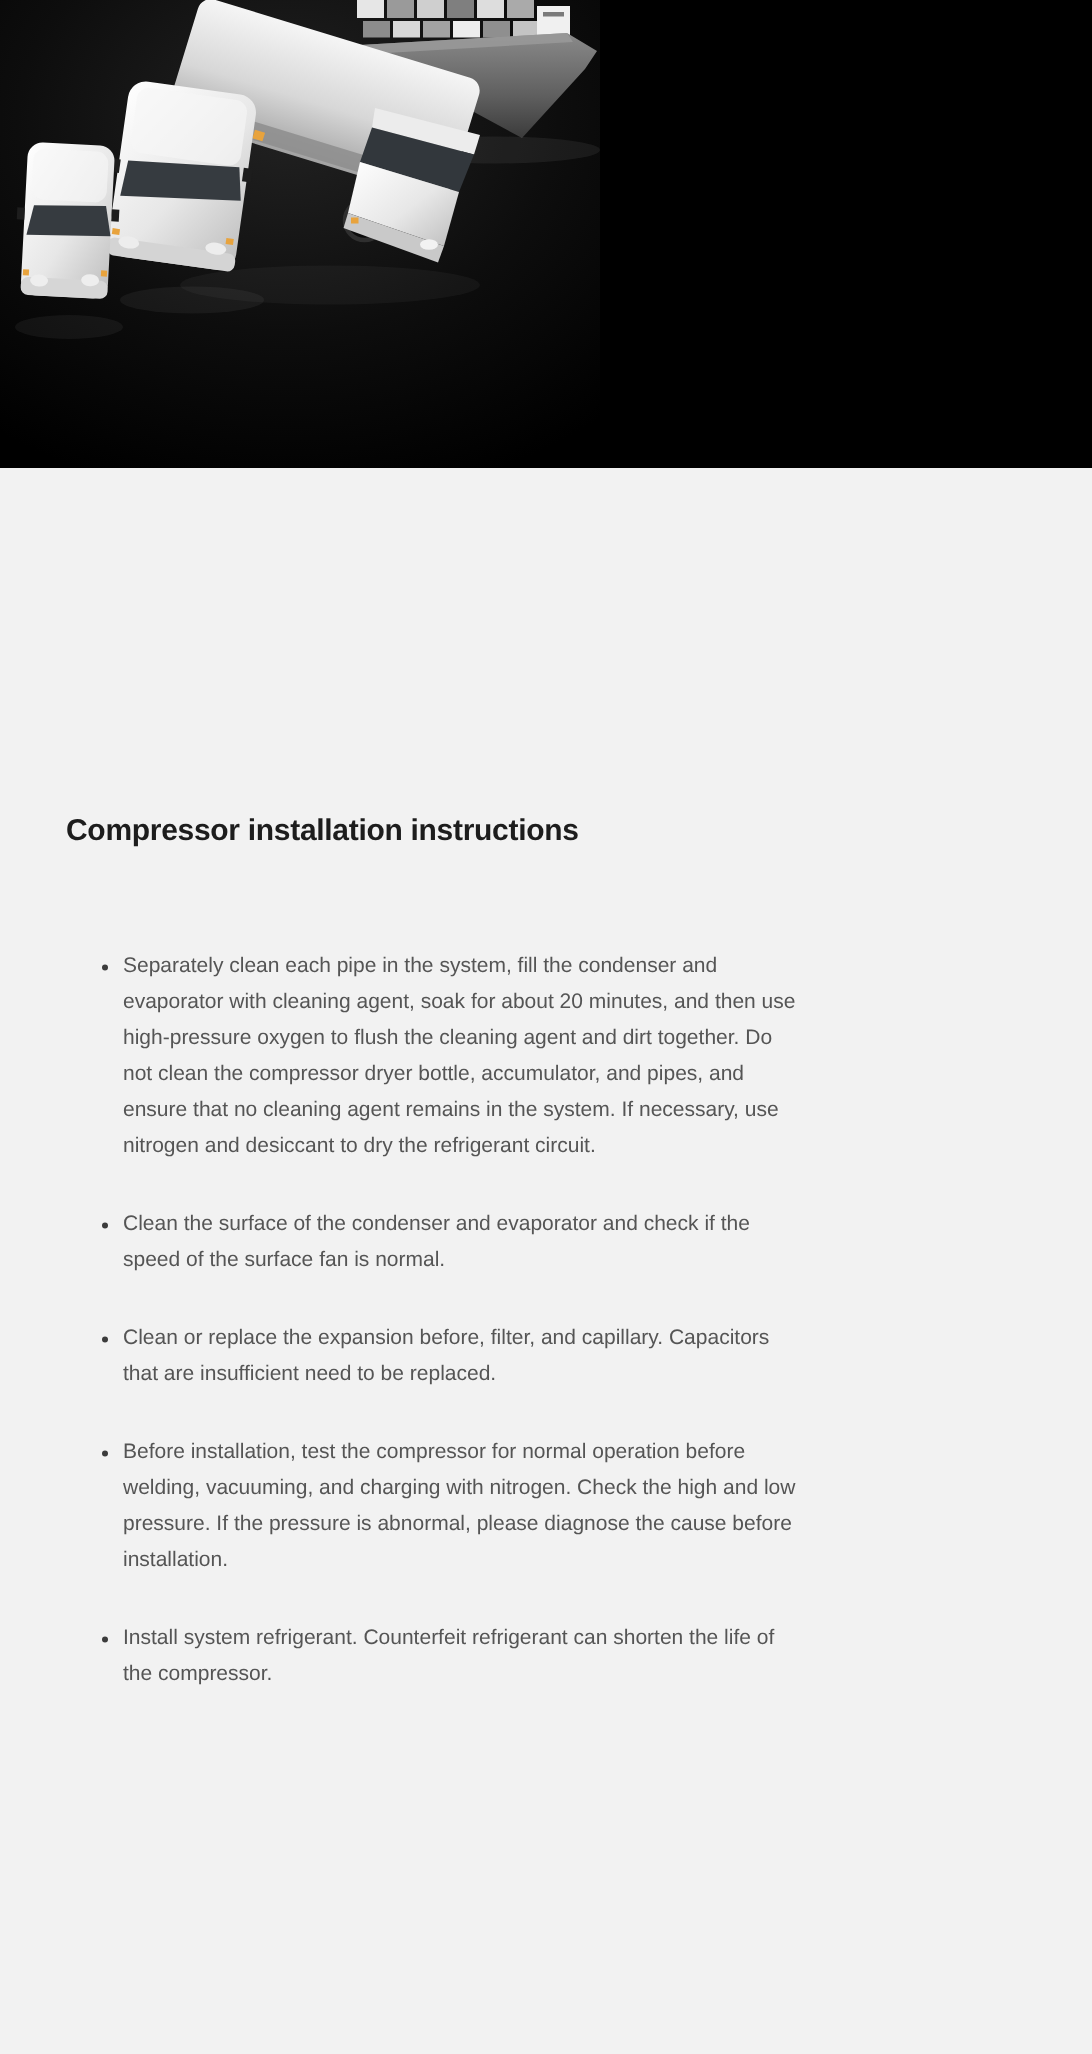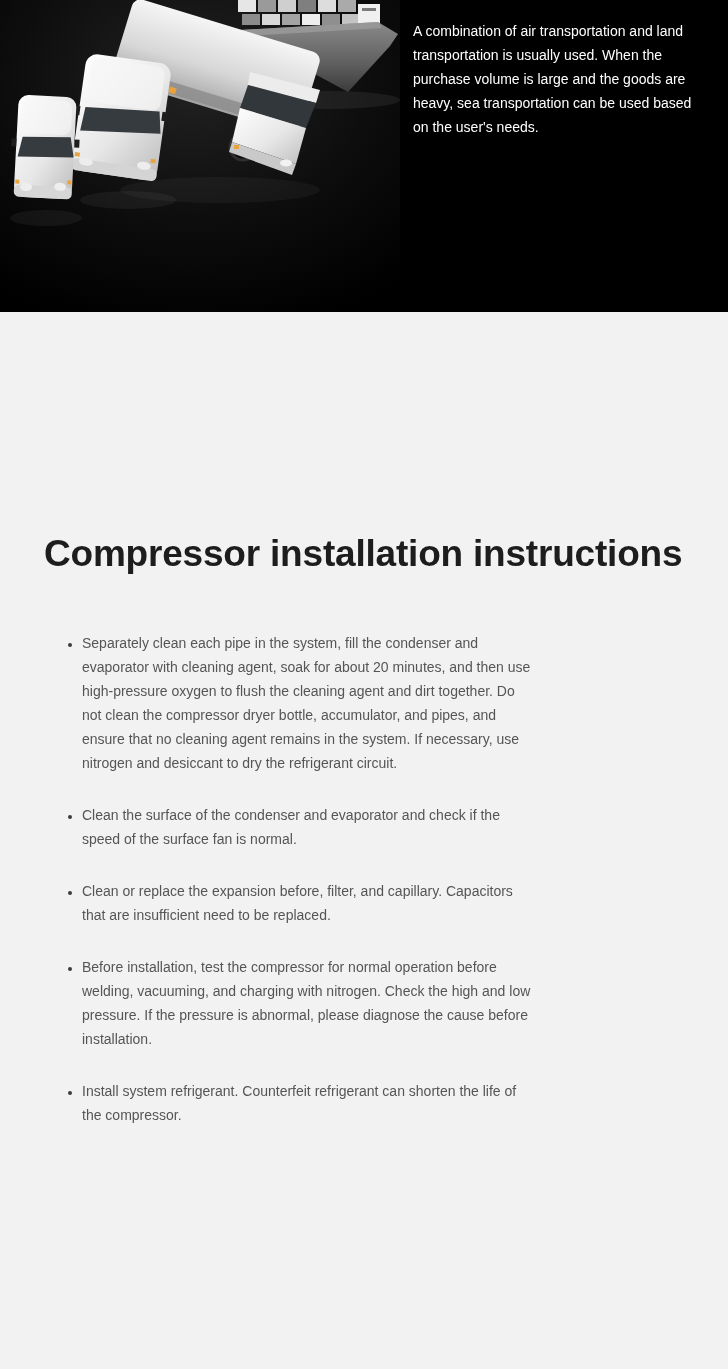--- a/index.html
+++ b/index.html
@@ -30,21 +30,21 @@
     width: 296px;
     color: #ffffff;
     font-size: 14px;
     line-height: 24px;
     font-weight: 400;
   }
   .section-heading {
     position: absolute;
     left: 44px;
     margin: 0;
-    font-size: 37px;
+    font-size: 20px;
     line-height: 34px;
     font-weight: 700;
     color: #1d1d1d;
     letter-spacing: -0.2px;
   }
   #installation-heading { top: 537px; }
   #maintenance-heading { top: 1320px; }
   .bullet-list {
     position: absolute;
     left: 44px;
@@ -153,21 +153,20 @@
         <ellipse cx="28" cy="188" rx="6" ry="4" fill="#eeeeee"></ellipse>
         <ellipse cx="62" cy="186" rx="6" ry="4" fill="#eeeeee"></ellipse>
         <rect x="17" y="181" width="4" height="4" fill="#e8a33d"></rect>
         <rect x="69" y="179" width="4" height="4" fill="#e8a33d"></rect>
         <rect x="11" y="140" width="5" height="8" fill="#1d1d1d"></rect>
         <rect x="74" y="138" width="5" height="8" fill="#1d1d1d"></rect>
       </g>
       <ellipse cx="46" cy="218" rx="36" ry="8" fill="#ffffff" opacity="0.05"></ellipse>
     </svg>
 
-    <p class="hero-text">A combination of air transportation and land transportation is usually used. When the purchase volume is large and the goods are heavy, sea transportation can be used based on the user's needs.</p>
   </section>
 
   <h1 class="section-heading" id="installation-heading">Compressor installation instructions</h1>
 
   <ul class="bullet-list">
     <li>Separately clean each pipe in the system, fill the condenser and evaporator with cleaning agent, soak for about 20 minutes, and then use high-pressure oxygen to flush the cleaning agent and dirt together. Do not clean the compressor dryer bottle, accumulator, and pipes, and ensure that no cleaning agent remains in the system. If necessary, use nitrogen and desiccant to dry the refrigerant circuit.</li>
     <li>Clean the surface of the condenser and evaporator and check if the speed of the surface fan is normal.</li>
     <li>Clean or replace the expansion before, filter, and capillary. Capacitors that are insufficient need to be replaced.</li>
     <li>Before installation, test the compressor for normal operation before welding, vacuuming, and charging with nitrogen. Check the high and low pressure. If the pressure is abnormal, please diagnose the cause before installation.</li>
     <li>Install system refrigerant. Counterfeit refrigerant can shorten the life of the compressor.</li>

